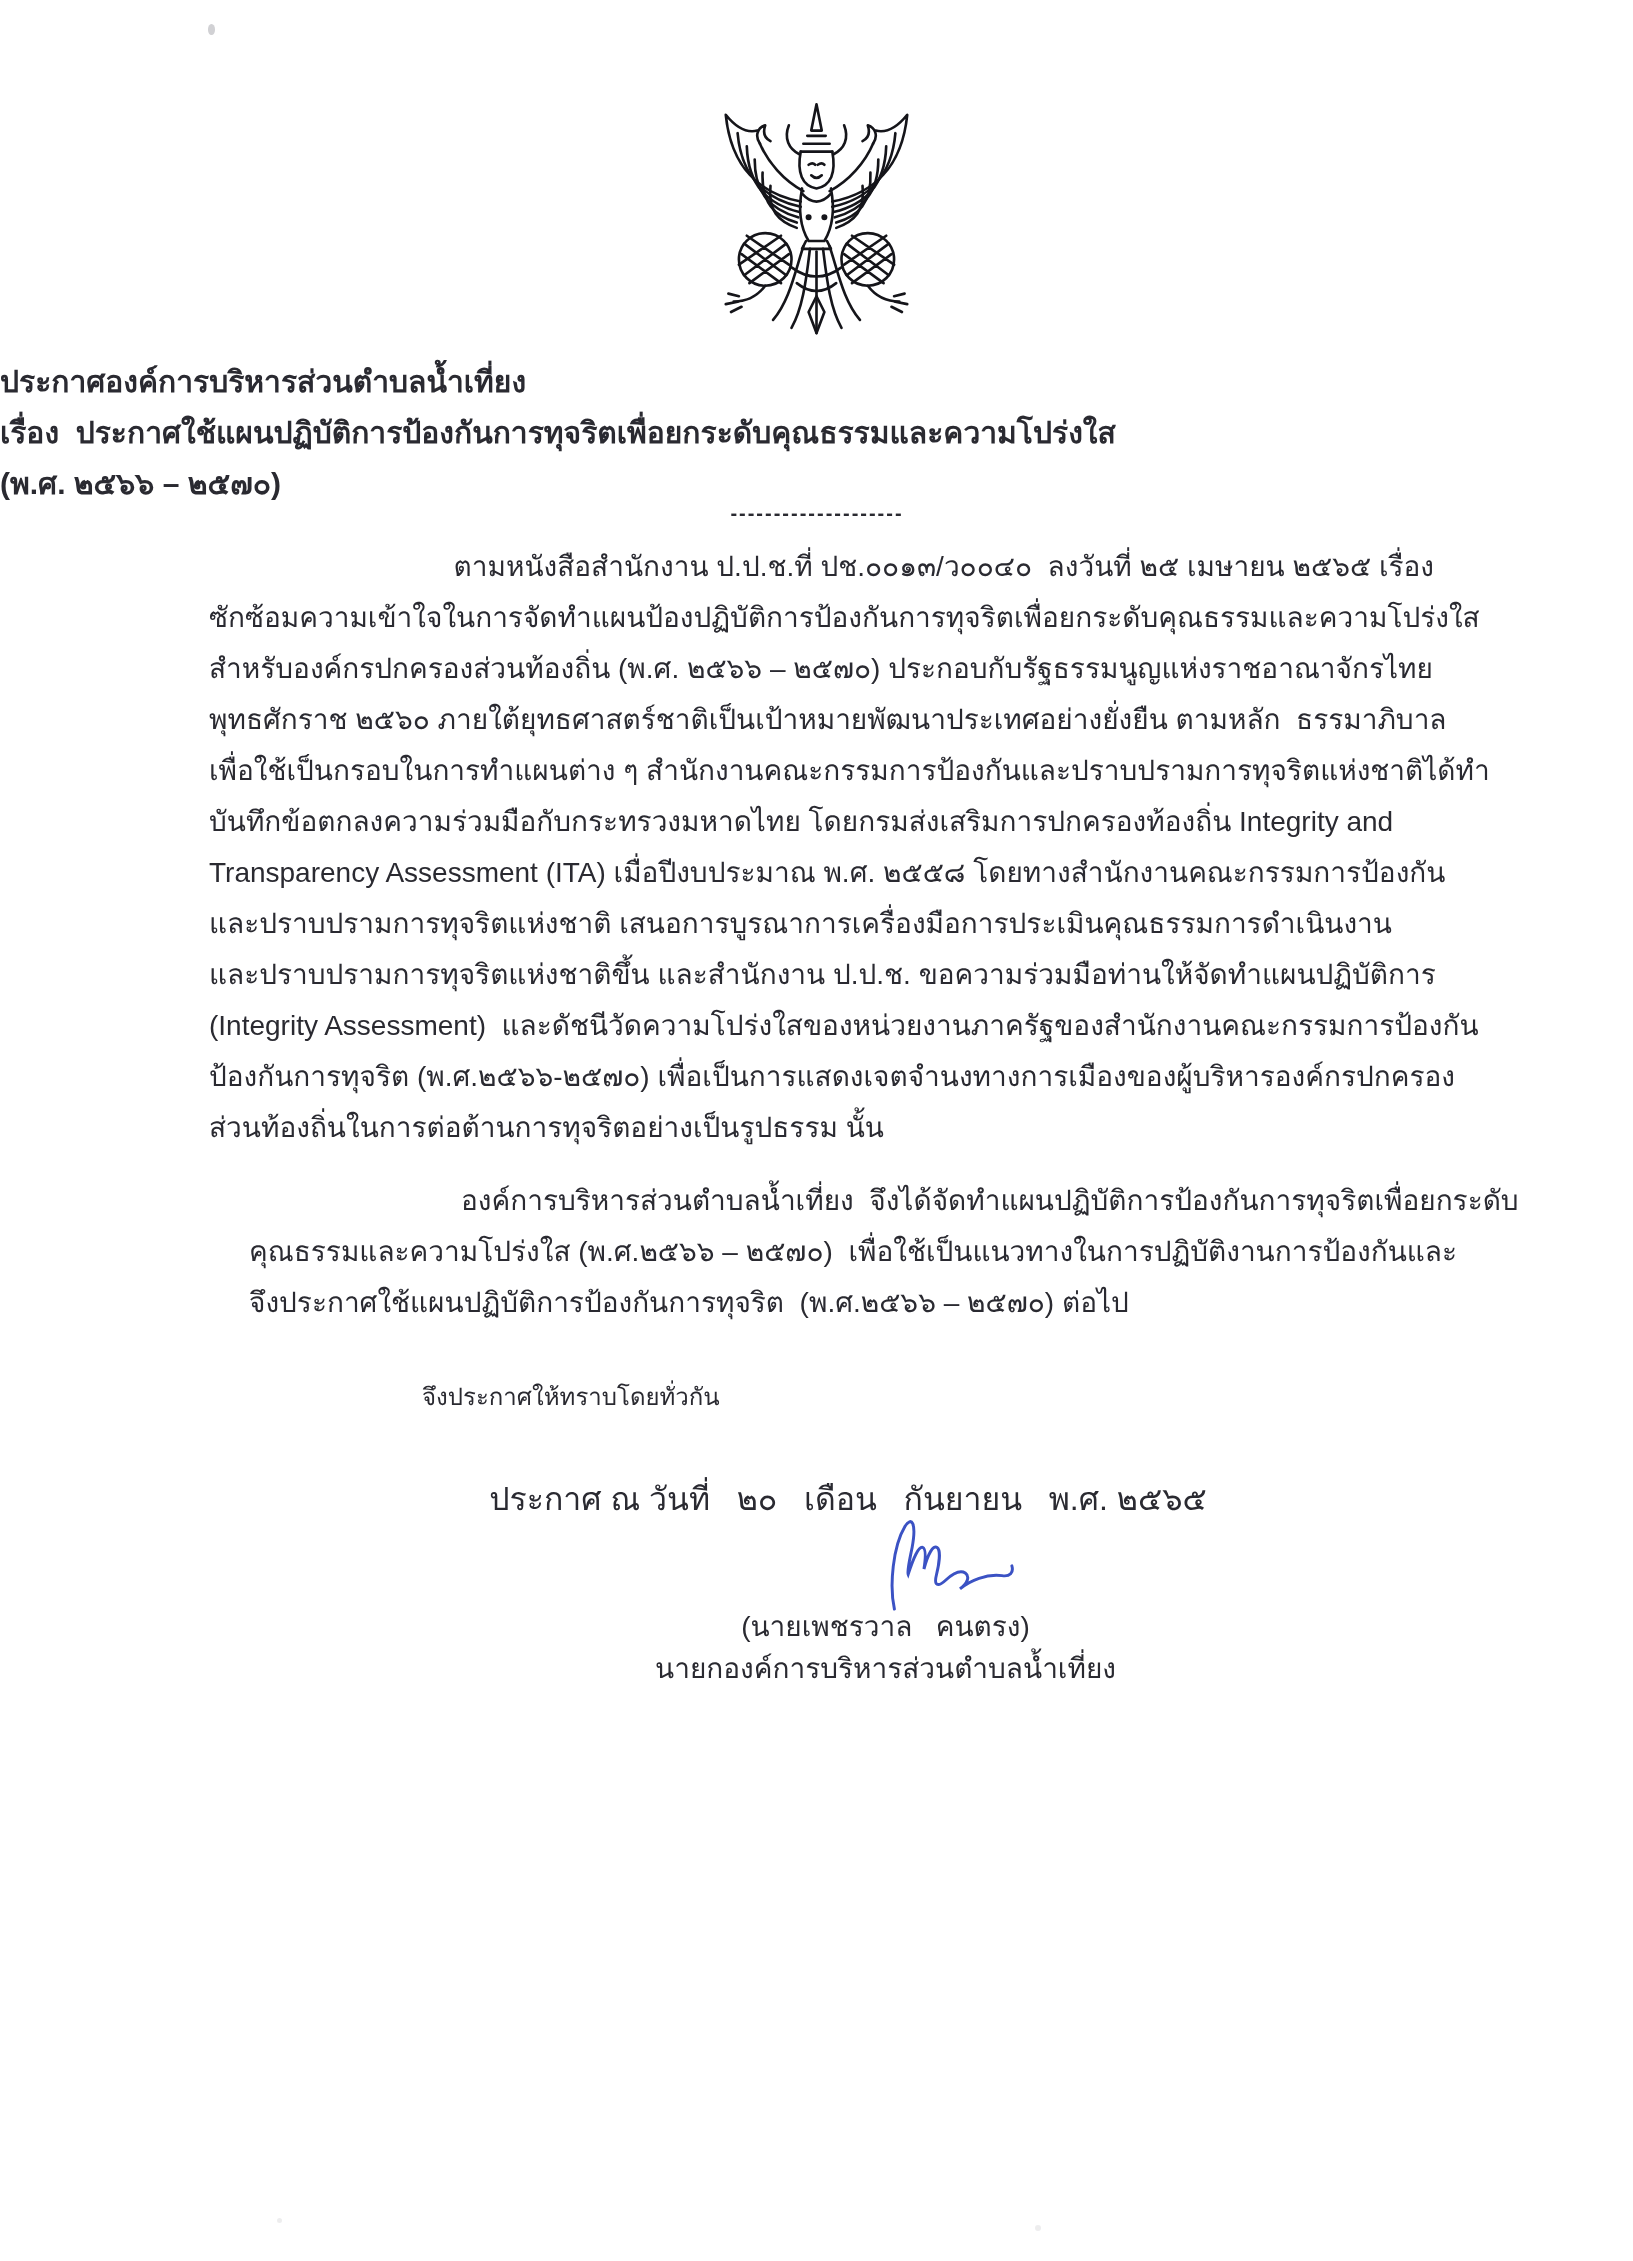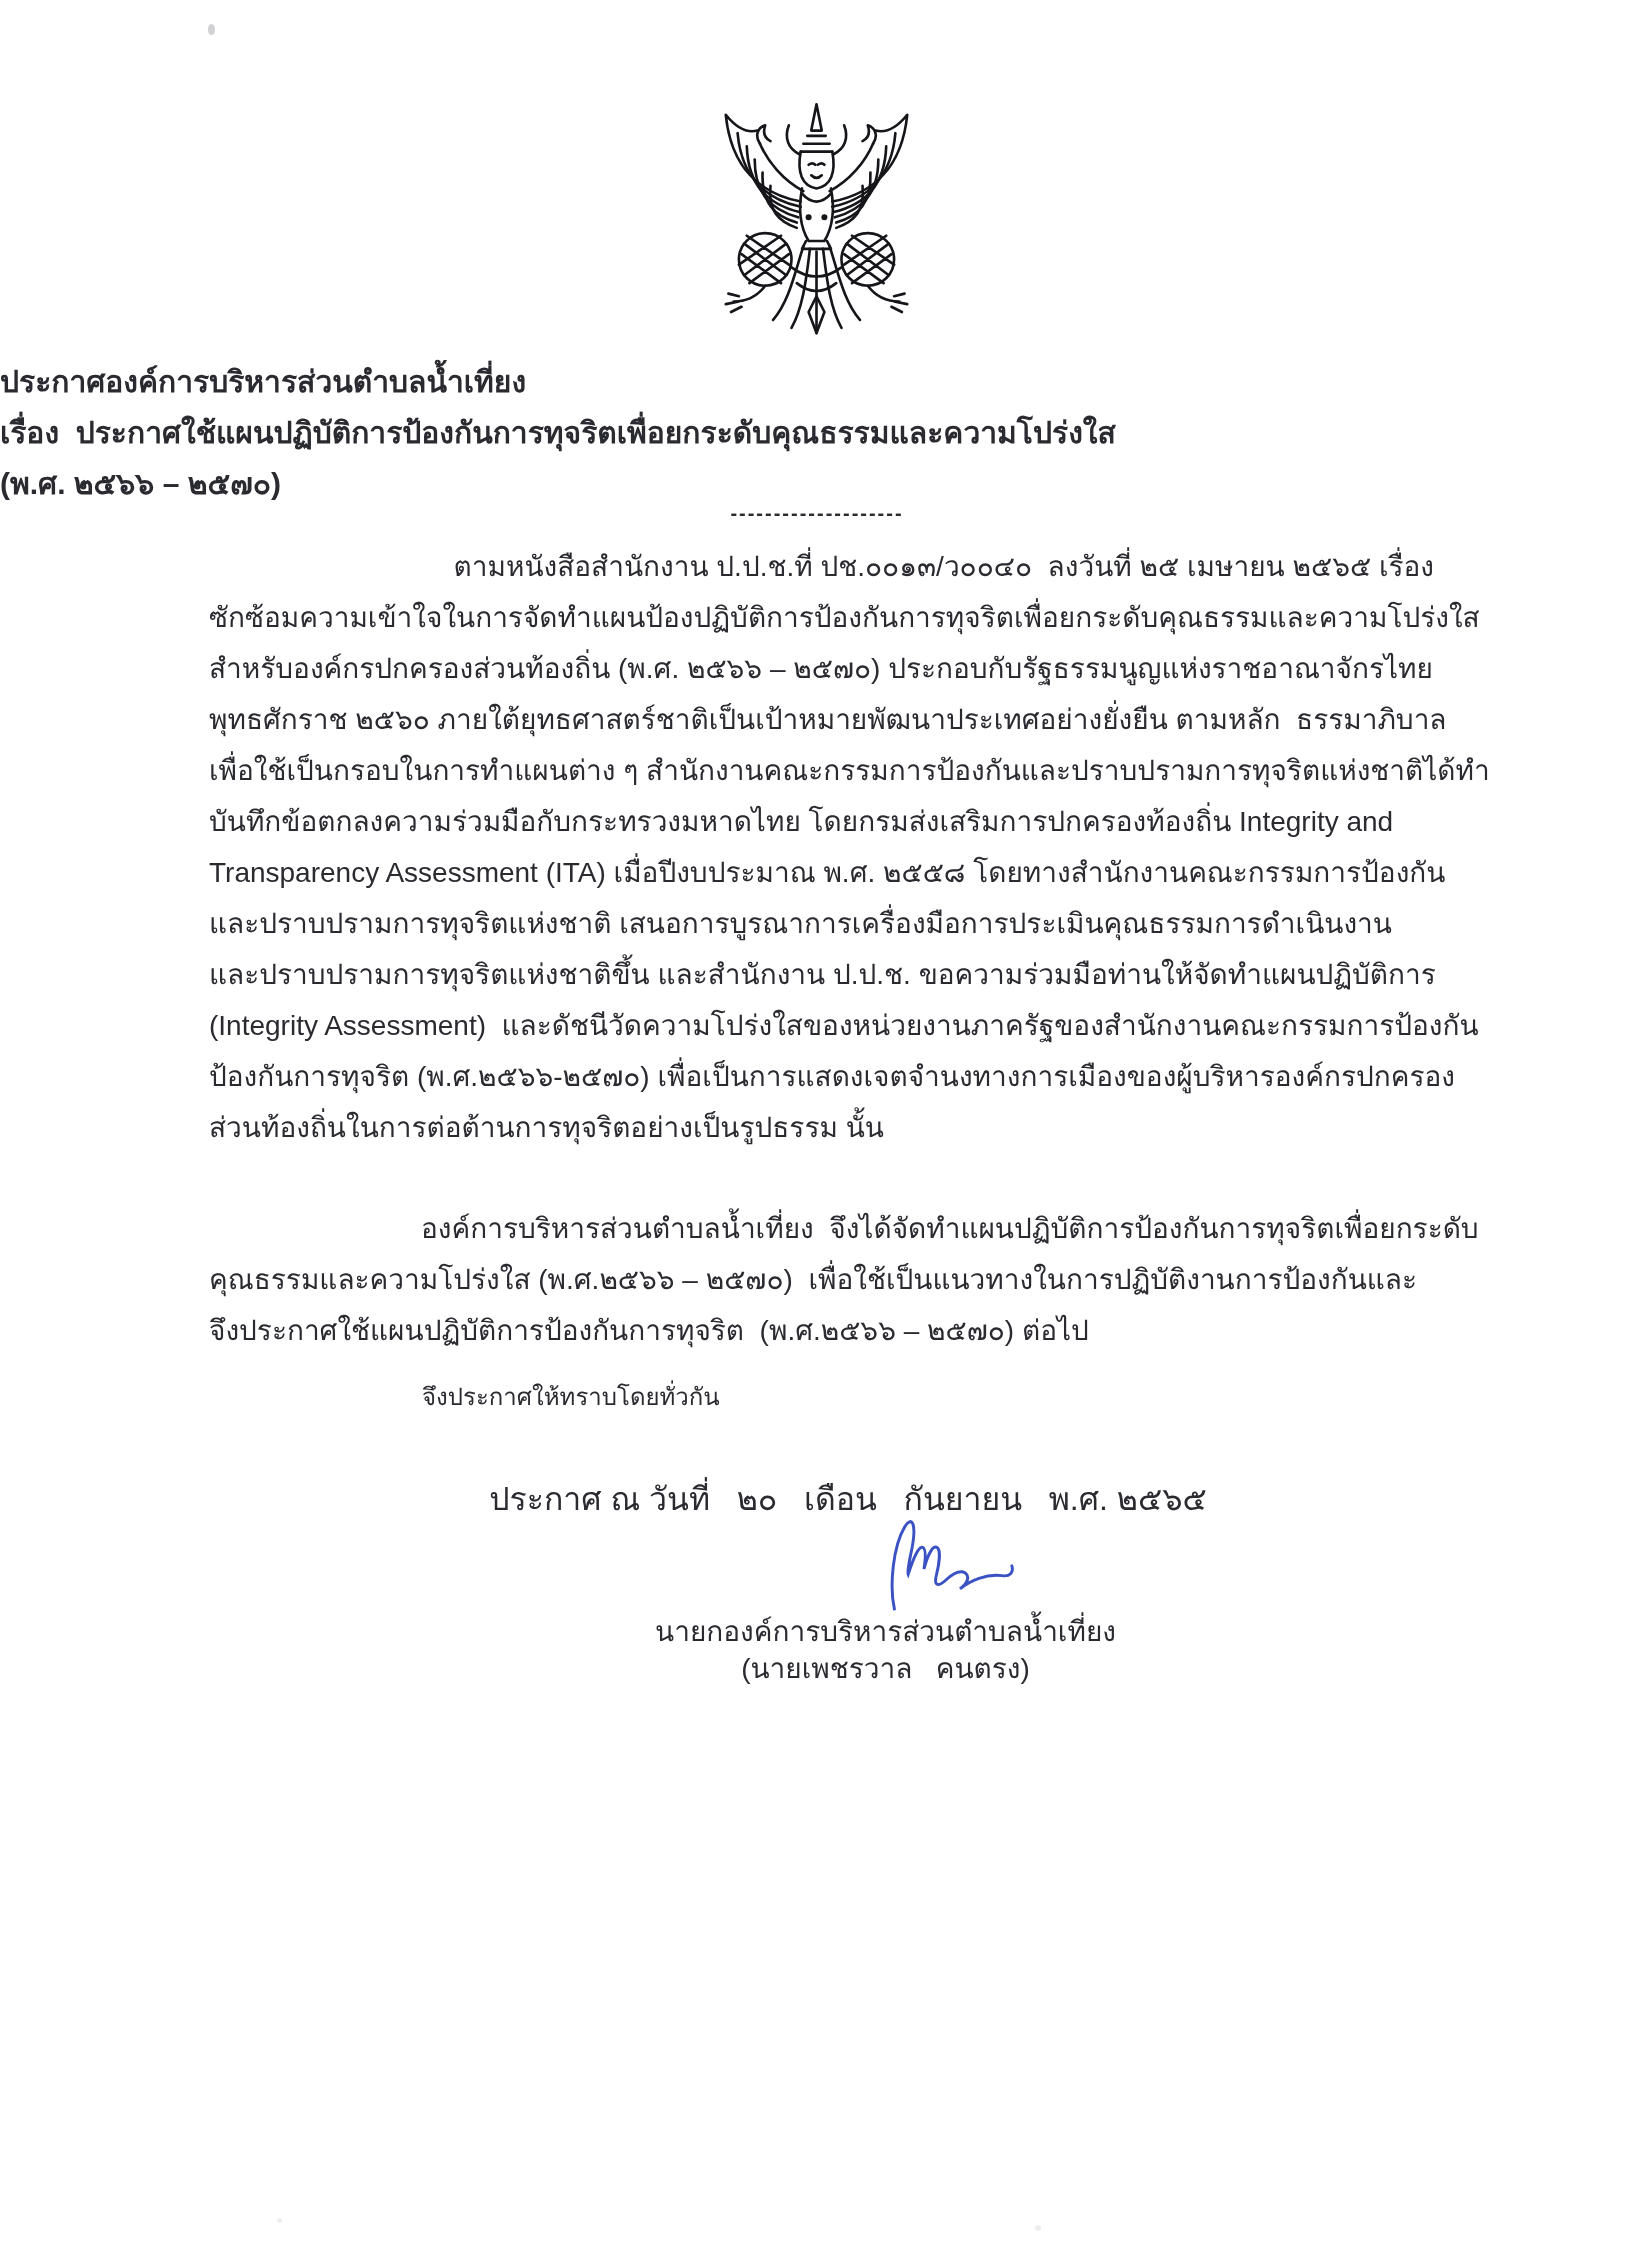--- a/index.html
+++ b/index.html
@@ -16,21 +16,21 @@
   #title-block{
     position:absolute;top:356px;left:0;width:1434px;
     font-size:30px;font-weight:bold;line-height:51px;
   }
   #divider{
     position:absolute;top:502px;left:0;width:1634px;
     text-align:center;font-size:20px;font-weight:bold;letter-spacing:2px;
   }
   .para{position:absolute;left:209px;width:1225px;font-size:28px;}
   #para1{top:541px;}
-  #para2{top:1203px;}
+  #para2{top:1175px;margin-left:40px;}
   .bodyline{height:51px;line-height:51px;white-space:pre;}
   .indent{padding-left:212px;text-align:right;}
   #closing{
     position:absolute;top:1371px;left:422px;
     font-size:24px;line-height:51px;white-space:pre;
   }
   #dateline{
     position:absolute;top:1474px;left:63px;width:1570px;
     text-align:center;font-size:32px;line-height:51px;white-space:pre;
   }
@@ -128,21 +128,21 @@
 
   <div id="dateline">ประกาศ ณ วันที่   ๒๐   เดือน   กันยายน   พ.ศ. ๒๕๖๕</div>
 
   <div id="signature">
     <svg viewBox="0 0 290 160" width="191" height="105" xmlns="http://www.w3.org/2000/svg">
       <path d="M58,148 C50,112 56,52 74,22 C84,6 92,16 85,54 C81,74 77,90 79,95 C87,70 95,52 101,54 C107,56 105,74 103,87 C109,64 117,50 123,54 C129,58 126,80 122,96 C118,112 124,115 136,104 C148,93 158,88 166,93 C173,98 170,108 158,117 C174,104 198,94 222,97 C234,99 240,92 237,82" stroke="#3b52c4" fill="none" stroke-width="4.5" stroke-linecap="round"></path>
     </svg>
   </div>
 
   <div id="signoff-block">
+    <div id="signoff-name">(นายเพชรวาล   คนตรง)</div>
     <div id="signoff-position">นายกองค์การบริหารส่วนตำบลน้ำเที่ยง</div>
-    <div id="signoff-name">(นายเพชรวาล   คนตรง)</div>
   </div>
 
   <div class="speck" id="speck2"></div>
   <div class="speck" id="speck3"></div>
 
 </div>
 
 
 </body></html>

